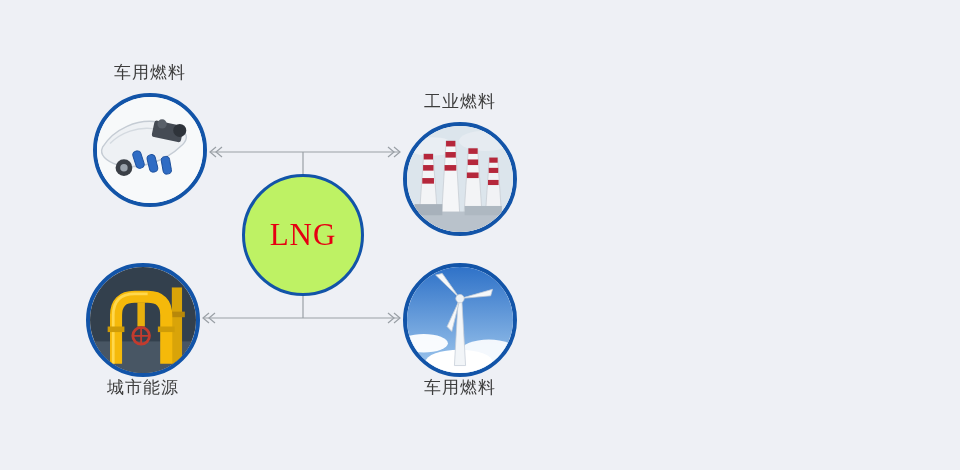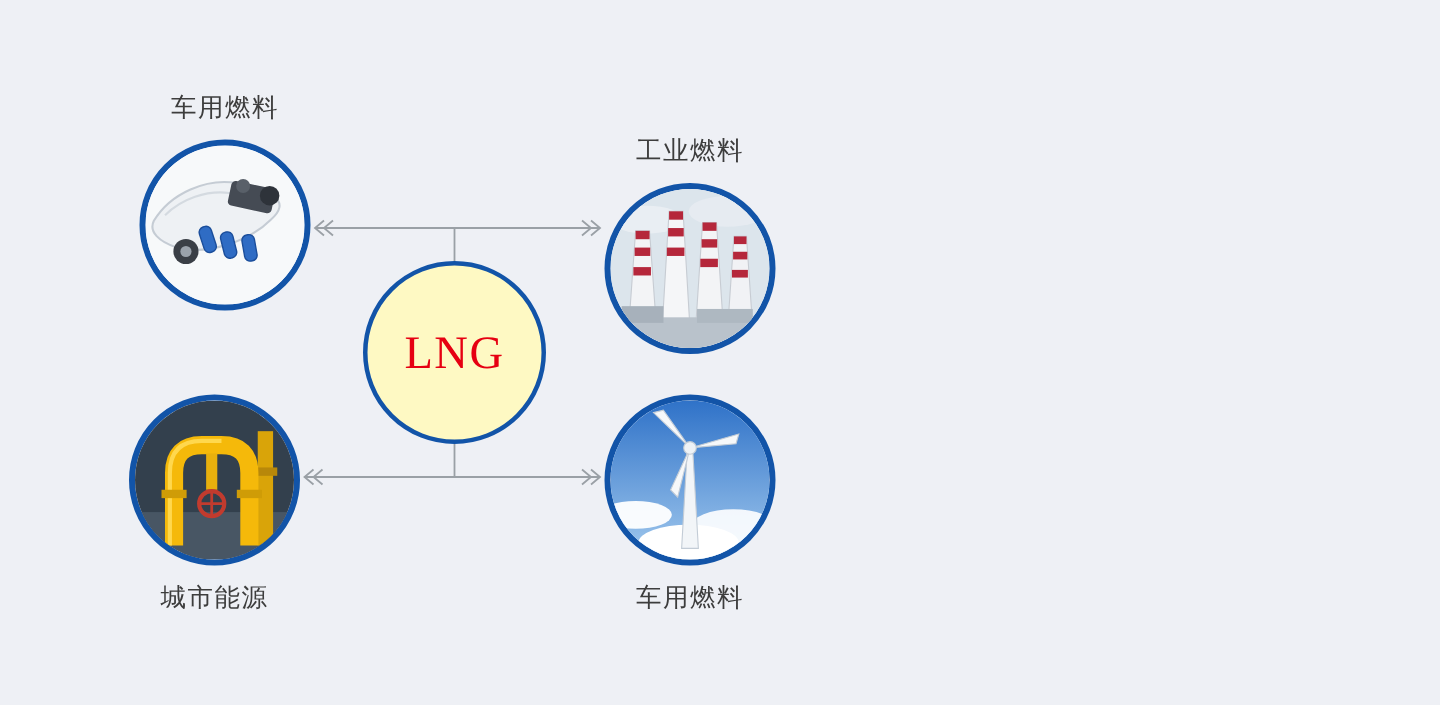--- a/index.html
+++ b/index.html
@@ -15,31 +15,31 @@
   .connectors {
     position: absolute; left: 0; top: 0; width: 960px; height: 470px;
     pointer-events: none;
   }
   .node { position: absolute; width: 114px; text-align: center; }
   .node-label {
     font-size: 17px; color: #3d3d3d; letter-spacing: 1px;
     line-height: 20px; white-space: nowrap;
   }
   .node-top .node-label { margin-bottom: 11px; }
-  .node-bottom .node-label { margin-top: 12px; }
+  .node-bottom .node-label { }
   .photo-circle {
     width: 114px; height: 114px; border-radius: 50%;
     border: 4px solid #1254a8; overflow: hidden;
     background: #ffffff; margin: 0 auto;
   }
   .photo-circle svg { display: block; width: 106px; height: 106px; }
   .center-circle {
     position: absolute; left: 242px; top: 174px;
     width: 122px; height: 122px; border-radius: 50%;
-    border: 3px solid #1254a8; background: #fef9c3;
+    border: 3px solid #1254a8; background: #bef264;
     display: flex; align-items: center; justify-content: center;
   }
   .center-circle .lng-text {
     font-family: "Liberation Serif", "DejaVu Serif", serif;
     font-size: 31px; color: #e60012; letter-spacing: 1px;
   }
   
   .node-vehicle   { left: 93px;  top: 62px;  }
   .node-industrial{ left: 403px; top: 64px; margin-top: 27px;  }
   .node-city      { left: 86px;  top: 263px; }

